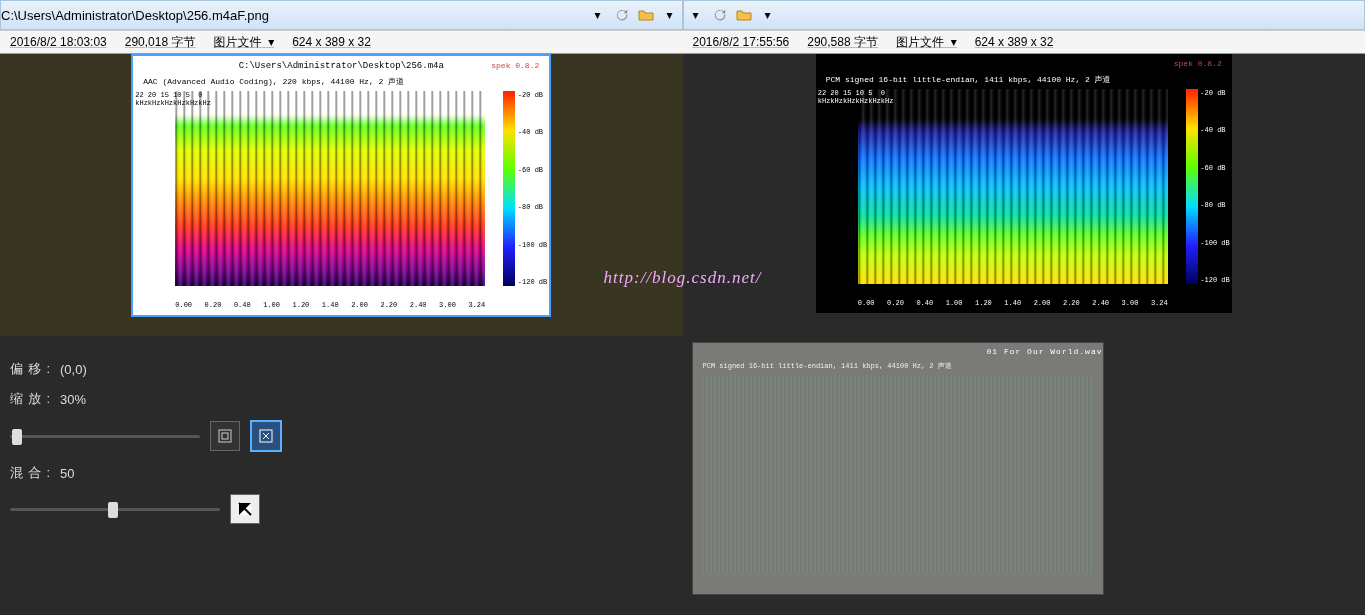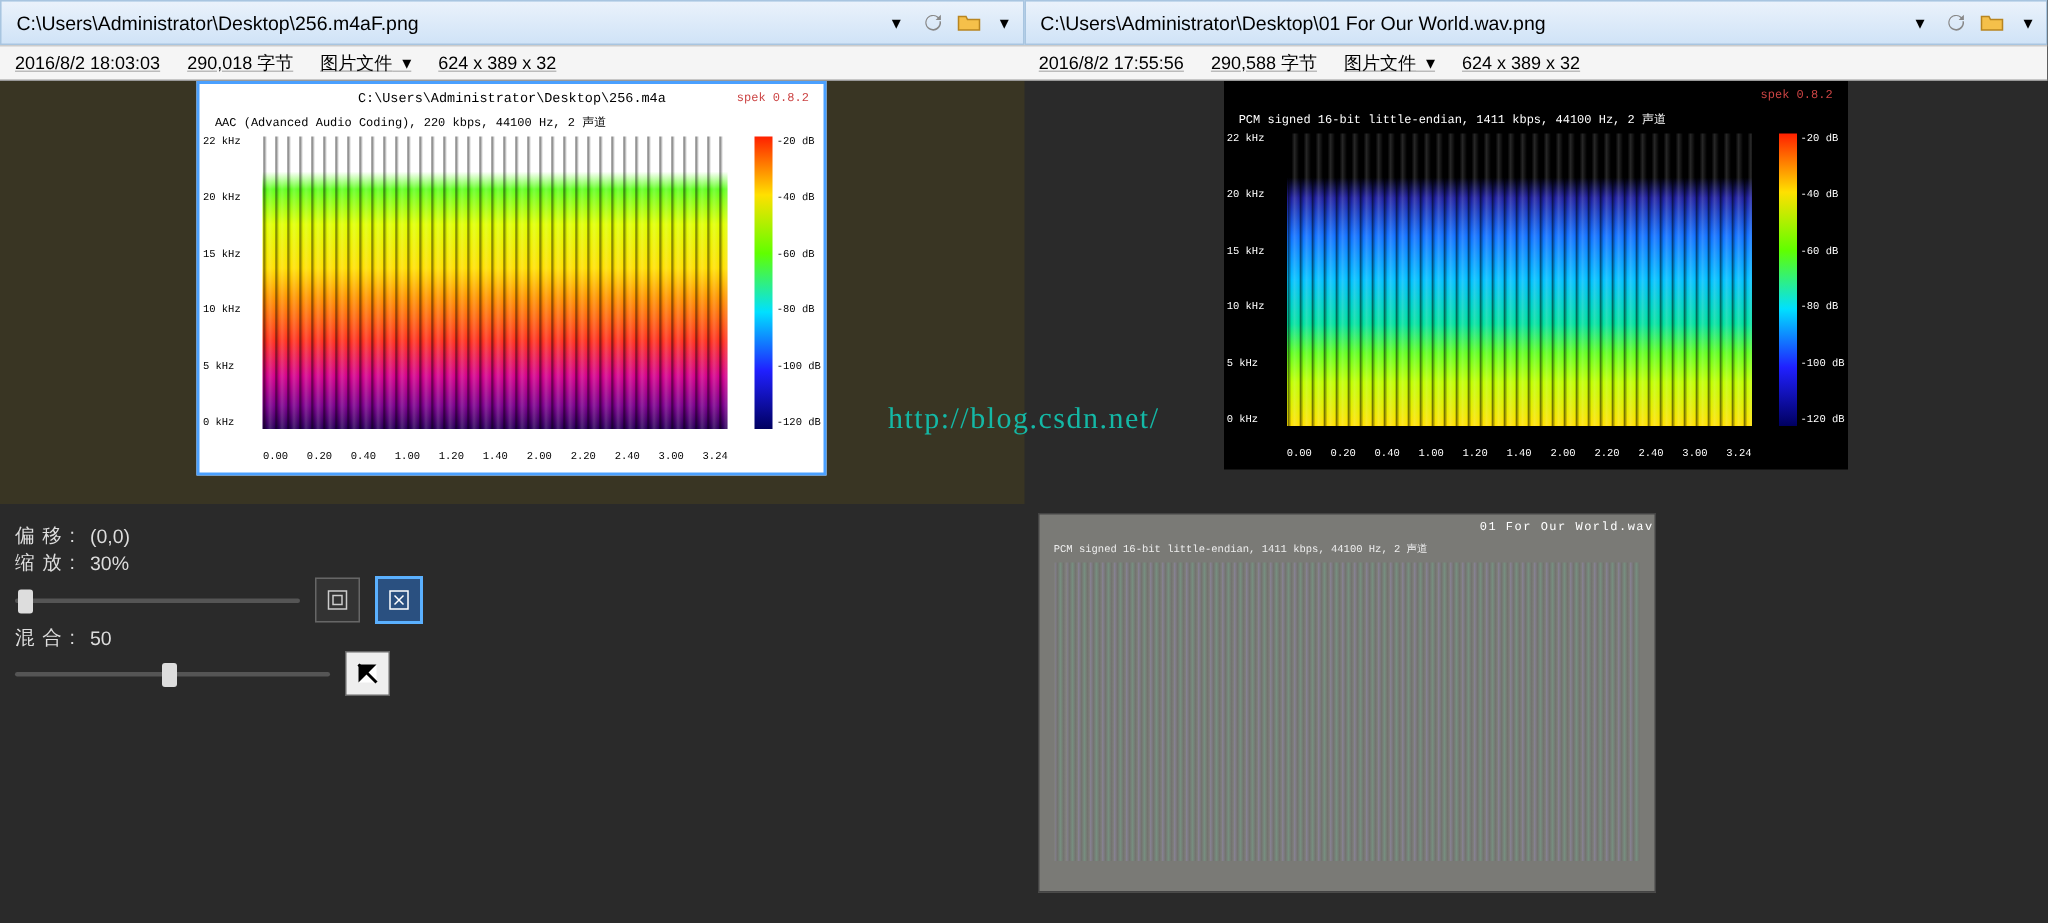--- a/index.html
+++ b/index.html
@@ -1,43 +1,43 @@
 <!DOCTYPE html>
 <html><head>
 <meta charset="utf-8">
 <style>
 html,body{margin:0;padding:0;width:1365px;height:615px;font-family:"Microsoft YaHei",Arial,sans-serif;font-size:12px;background:#2a2a2a;color:#000;overflow:hidden}
 .top-row{display:flex;height:30px;background:#d4e5f8}
 .path-box{flex:1;display:flex;align-items:center;background:linear-gradient(#eaf2fb,#d0e3f7);border:1px solid #a8c5e0}
-.path-box input{flex:1;border:none;background:transparent;padding:2px 10px;font-size:13px;outline:none}
+.path-box input{flex:1;border:none;background:transparent;padding:2px 0;font-size:13px;outline:none}
 .tb-ico{width:22px;height:22px;display:flex;align-items:center;justify-content:center;cursor:pointer;margin:0 1px}
 .meta-row{display:flex;height:22px;background:#f5f5f5;border-top:1px solid #ccc;border-bottom:1px solid #999}
 .meta-half{flex:1;display:flex;align-items:center;gap:18px;padding:0 10px;font-size:12px;color:#000000}
 .meta-half span{text-decoration:underline;text-decoration-color:#bbb}
 .dark-area{display:flex;height:282px;background:#2a2a2a}
 .panel{flex:1;position:relative;display:flex;align-items:flex-start;justify-content:center}
 .panel.left{background:#393523}
 .spec{position:relative;font-family:Courier,monospace}
 .spec.l{width:416px;height:259px;background:#fff;border:2px solid #4aa0ff}
 .spec.r{width:416px;height:259px;background:#000;color:#fff}
 .sp-title{position:absolute;top:5px;left:0;right:0;text-align:center;font-size:9px}
 .sp-tag{position:absolute;top:5px;right:10px;font-size:8px;color:#c44}
 .sp-sub{position:absolute;top:20px;left:10px;font-size:8px}
 .sp-chart{position:absolute;top:35px;left:42px;width:310px;height:195px}
 .spec.l .sp-chart{background:linear-gradient(to top,#2a005a 0%,#7b008c 8%,#d4008c 18%,#ff3020 30%,#ff9500 45%,#ffe000 55%,#e0ff00 70%,#60ff20 82%,#fff 88%,#fff 100%)}
 .spec.r .sp-chart{background:linear-gradient(to top,#ffe000 0%,#c0ff00 15%,#60ff20 25%,#00e0a0 35%,#00c0ff 50%,#1070ff 65%,#2020a0 78%,#000 85%,#000 100%)}
 .sp-chart::after{content:"";position:absolute;inset:0;background:repeating-linear-gradient(90deg,rgba(0,0,0,.0) 0,rgba(0,0,0,.5) 1px,rgba(0,0,0,0) 3px,rgba(255,255,255,.15) 5px,rgba(0,0,0,0) 8px)}
-.sp-y{position:absolute;left:2px;top:35px;height:195px;width:38px;font-size:7px;display:flex;flex-direction:column;justify-content:space-between}
+.sp-y{position:absolute;left:2px;top:35px;height:195px;width:38px;font-size:7px;display:flex;justify-content:space-between}
 .sp-x{position:absolute;left:42px;bottom:6px;width:310px;font-size:7px;display:flex;justify-content:space-between}
 .sp-cb{position:absolute;right:34px;top:35px;width:12px;height:195px;background:linear-gradient(to bottom,#ff2000,#ffe000,#60ff00,#00e0ff,#2020ff,#000060)}
 .sp-cl{position:absolute;right:2px;top:35px;height:195px;font-size:7px;display:flex;flex-direction:column;justify-content:space-between}
-.wm{position:absolute;top:268px;left:50%;transform:translateX(-50%);color:#14b8a6;font-size:20px;font-family:serif;letter-spacing:1px;z-index:5}
+.wm{position:absolute;top:268px;left:50%;transform:translateX(-50%);color:#f0abfc;font-size:17px;font-family:serif;font-style:italic;letter-spacing:1px;z-index:5}
 .bot{display:flex;height:281px;background:#2a2a2a}
 .ctrl{width:470px;padding:12px 10px;color:#ddd;font-size:13px}
-.crow{display:flex;align-items:center;margin:0 0;gap:10px}
+.crow{display:flex;align-items:center;margin:12px 0;gap:10px}
 .crow .lab{width:40px;text-align:justify;text-align-last:justify}
 .slider{flex:1;height:20px;position:relative;max-width:190px}
 .track{position:absolute;top:9px;left:0;right:0;height:3px;background:#555;border-radius:2px}
 .thumb{position:absolute;top:3px;width:10px;height:16px;background:#ddd;border-radius:2px;cursor:pointer}
 .sbtn{width:28px;height:28px;border:1px solid #666;background:#333;display:flex;align-items:center;justify-content:center;cursor:pointer}
 .sbtn.active{background:#2a5080;border:2px solid #5ab0ff}
 .diff-wrap{flex:1;display:flex;justify-content:center;align-items:flex-start;padding-top:6px}
 .diff{width:410px;height:251px;background:#7a7a76;border:1px solid #444;position:relative;font-family:Courier,monospace}
 .diff .dt{position:absolute;top:4px;left:0;right:0;text-align:right;font-size:8px;color:#fff;letter-spacing:1px}
 .diff .ds{position:absolute;top:18px;left:10px;font-size:7px;color:#eee}
@@ -56,21 +56,20 @@
         </svg>
       </div>
     <div class="tb-ico">
         <svg width="16" height="14" viewBox="0 0 16 14">
           <path d="M1 3h5l1 2h8v7H1z" fill="#f5c04a" stroke="#b88520"></path>
         </svg>
       </div>
     <div class="tb-ico">▾</div>
   </div>
   <div class="path-box">
-    <input value="C:\Users\Administrator\Desktop\01 For Our World.wav.png" style="">
     <div class="tb-ico">▾</div>
     <div class="tb-ico">
         <svg width="14" height="14" viewBox="0 0 16 16">
           <path d="M8 3a5 5 0 1 0 4.9 4H14a6 6 0 1 1-1.8-3.2L14 2v4h-4l1.5-1.5A4 4 0 0 0 8 3z" fill="#888"></path>
         </svg>
       </div>
     <div class="tb-ico">
         <svg width="16" height="14" viewBox="0 0 16 14">
           <path d="M1 3h5l1 2h8v7H1z" fill="#f5c04a" stroke="#b88520"></path>
         </svg>

